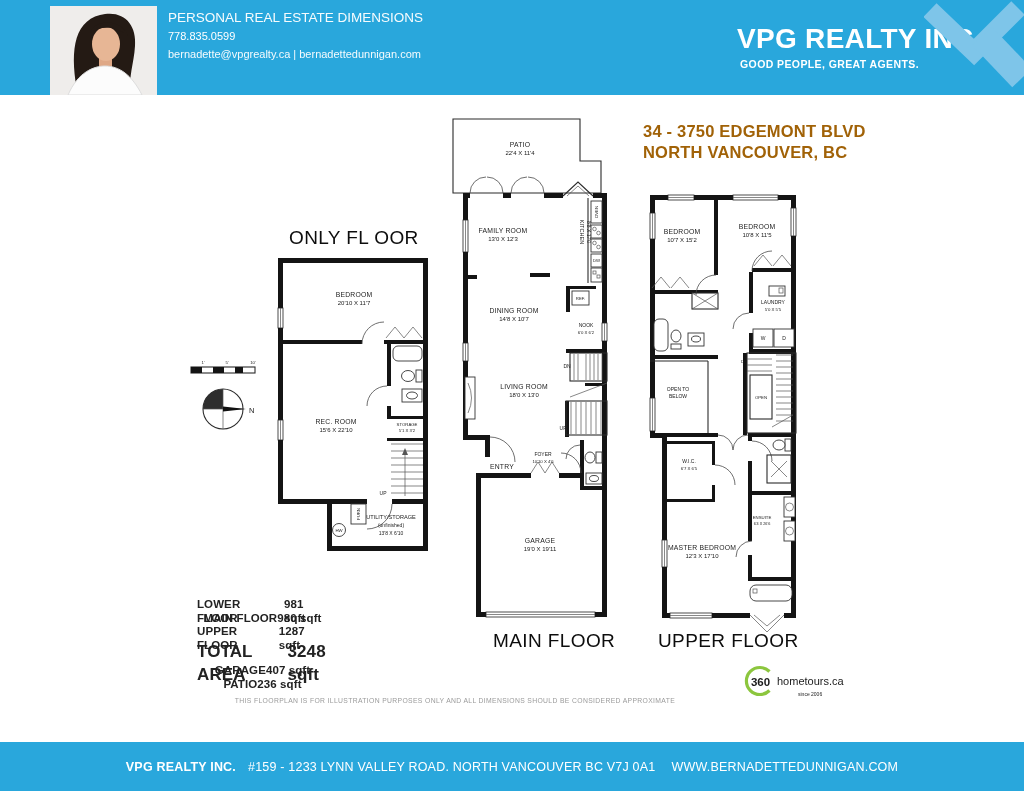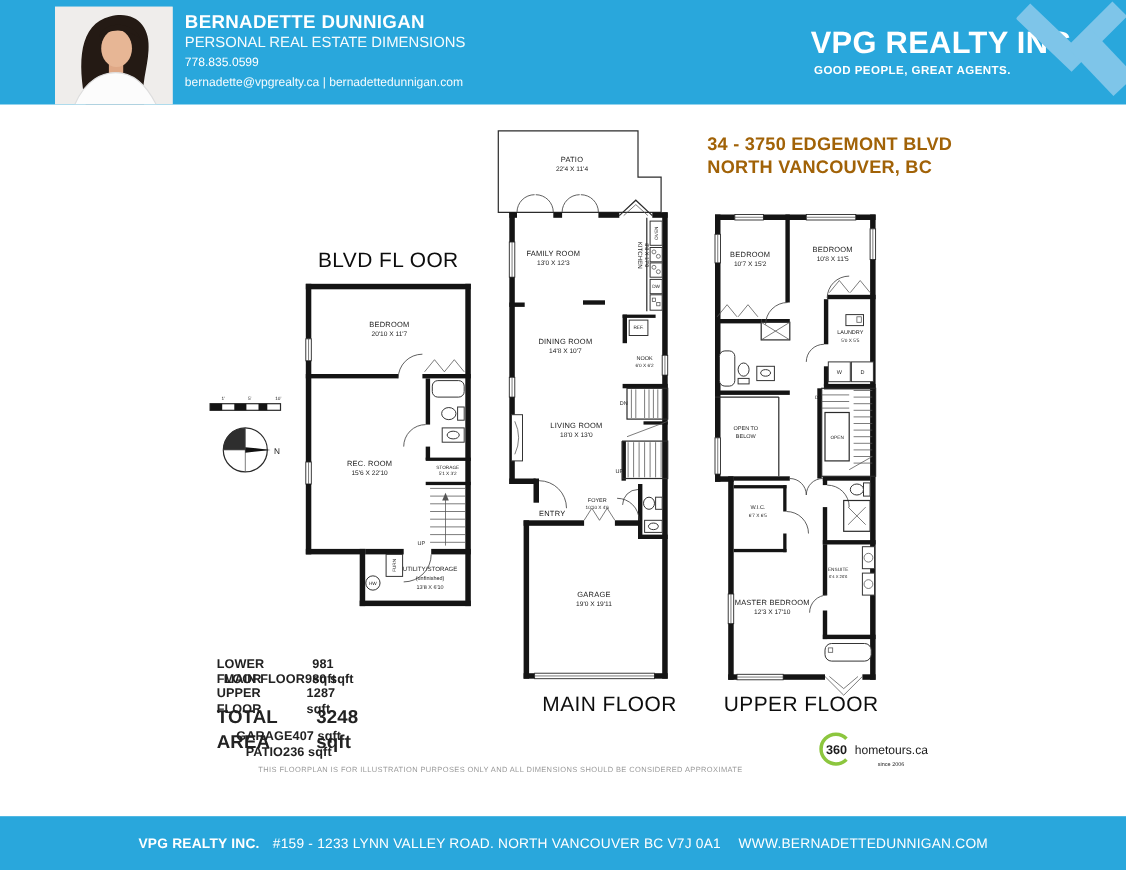--- a/index.html
+++ b/index.html
@@ -60,41 +60,40 @@
       <svg width="107" height="89" viewBox="0 0 107 89">
         <rect x="0" y="0" width="107" height="89" fill="#efedeb"></rect>
         <path d="M28,89 C20,50 22,16 50,9 C73,3 87,18 85,40 C84,58 78,70 81,89 Z" fill="#241a14"></path>
         <rect x="49" y="50" width="13" height="14" fill="#dfa886"></rect>
         <ellipse cx="56" cy="38" rx="14" ry="17" fill="#e7b695"></ellipse>
         <path d="M40,27 C44,13 72,12 78,30 C66,19 50,20 40,27 Z" fill="#241a14"></path>
         <path d="M18,89 C28,66 44,60 55,60 C69,60 82,69 92,89 Z" fill="#fcfcfc" stroke="#ddd" stroke-width="1"></path>
       </svg>
     </div>
     <div class="agent">
-      <div class="name">BERNADETTE DUNNIGAN</div>
       <div class="title">PERSONAL REAL ESTATE DIMENSIONS</div>
       <div class="phone">778.835.0599</div>
       <div class="mail">bernadette@vpgrealty.ca | bernadettedunnigan.com</div>
     </div>
     <div class="brand">
       <div class="bn">VPG REALTY INC.</div>
       <div class="bt">GOOD PEOPLE, GREAT AGENTS.</div>
     </div>
     <svg class="logo" viewBox="0 0 100 95">
       <path d="M6,10 L50,52 L94,8" stroke="#7ec5e9" stroke-width="19" fill="none"></path>
       <path d="M58,36 L98,78" stroke="#7ec5e9" stroke-width="27" fill="none"></path>
     </svg>
   </div>
 
   <div class="address">
     <div>34 - 3750 EDGEMONT BLVD</div>
     <div>NORTH VANCOUVER, BC</div>
   </div>
 
-  <div class="ptitle" id="t-lower">BLVD FL OOR</div>
+  <div class="ptitle" id="t-lower">ONLY FL OOR</div>
   <div class="ptitle" id="t-main">MAIN FLOOR</div>
   <div class="ptitle" id="t-upper">UPPER FLOOR</div>
 
   <svg class="plan" id="p-lower" width="165" height="312" viewBox="0 0 165 312">
     <g>
       <rect class="w" x="6" y="12" width="150" height="5"></rect>
       <rect class="w" x="6" y="12" width="5" height="50"></rect>
       <rect class="win" x="6" y="62" width="5" height="20"></rect>
         <line class="st" x1="8.5" y1="62" x2="8.5" y2="82"></line>
       <rect class="w" x="6" y="82" width="5" height="92"></rect>

